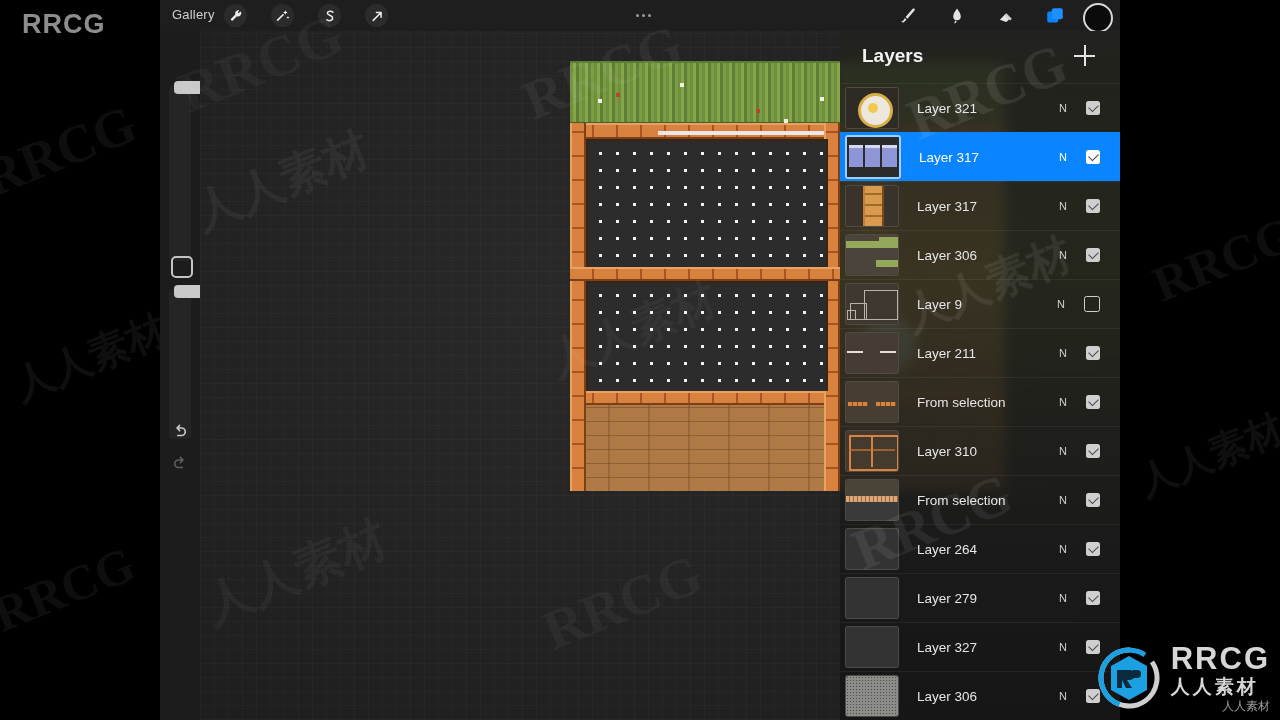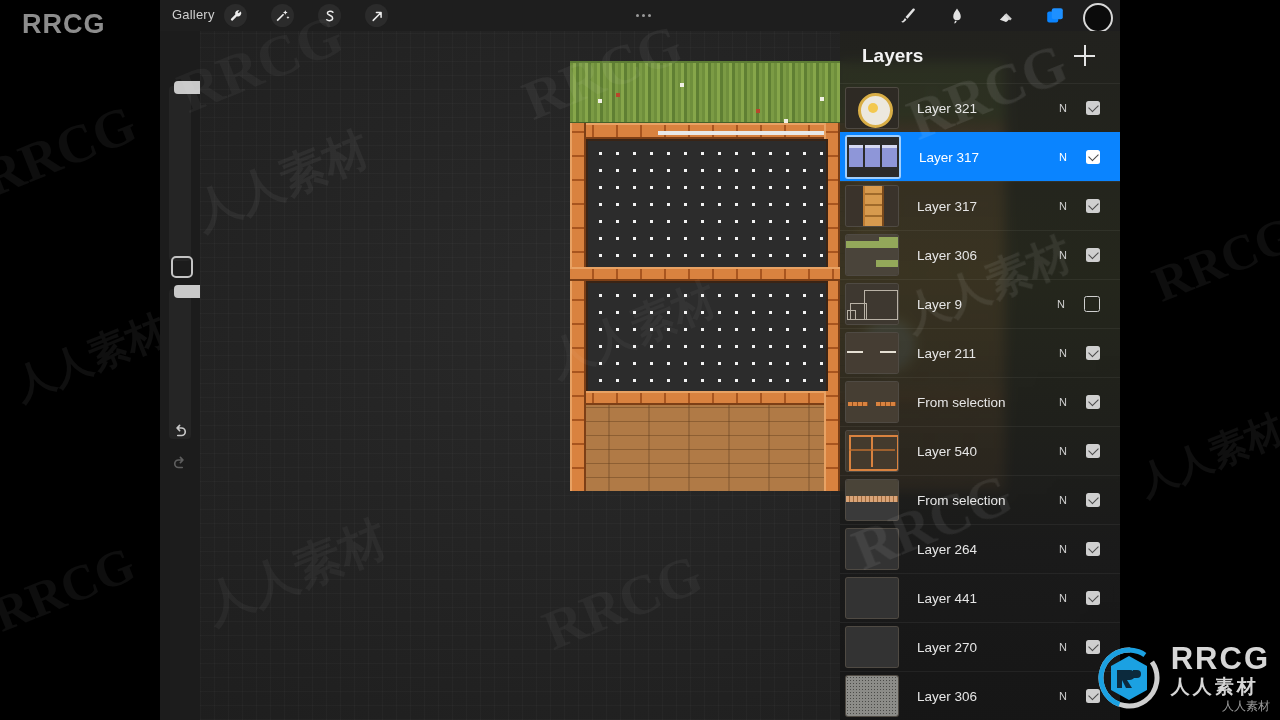--- a/index.html
+++ b/index.html
@@ -353,21 +353,21 @@
               <div class="tick"></div>
             </div>
           </div>
           <div class="lrow">
             <div class="lthumb">
               <div class="t-full" style="background:#443a2d"></div>
               <div style="position:absolute;left:3px;top:4px;width:46px;height:32px;border:2px solid #d9823f;"></div>
               <div style="position:absolute;left:25px;top:4px;width:2px;height:32px;background:#d9823f;"></div>
               <div style="position:absolute;left:3px;top:18px;width:46px;height:2px;background:#c4702f;opacity:.7;"></div>
             </div>
-            <div class="lname">Layer 540</div>
+            <div class="lname">Layer 310</div>
             <div class="lmode">N</div>
             <div class="lchk">
               <div class="tick"></div>
             </div>
           </div>
           <div class="lrow">
             <div class="lthumb">
               <div class="t-full" style="background:#3a3a3a"></div>
               <div style="position:absolute;left:0;top:0;width:52px;height:16px;background:#4a4438;"></div>
               <div style="position:absolute;left:0;top:16px;width:52px;height:6px;background:repeating-linear-gradient(90deg,#d9a478 0 3px,#a06a3c 3px 4px);"></div>
@@ -385,31 +385,31 @@
             <div class="lname">Layer 264</div>
             <div class="lmode">N</div>
             <div class="lchk">
               <div class="tick"></div>
             </div>
           </div>
           <div class="lrow">
             <div class="lthumb">
               <div class="t-full" style="background:#333333"></div>
             </div>
-            <div class="lname">Layer 441</div>
+            <div class="lname">Layer 279</div>
             <div class="lmode">N</div>
             <div class="lchk">
               <div class="tick"></div>
             </div>
           </div>
           <div class="lrow">
             <div class="lthumb">
               <div class="t-full" style="background:#333333"></div>
             </div>
-            <div class="lname">Layer 270</div>
+            <div class="lname">Layer 327</div>
             <div class="lmode">N</div>
             <div class="lchk">
               <div class="tick"></div>
             </div>
           </div>
           <div class="lrow">
             <div class="lthumb">
               <div class="t-full" style="background:#8c8c88;background-image:radial-gradient(#4b4b48 .6px,transparent .7px);background-size:3px 3px;"></div>
             </div>
             <div class="lname">Layer 306</div>

